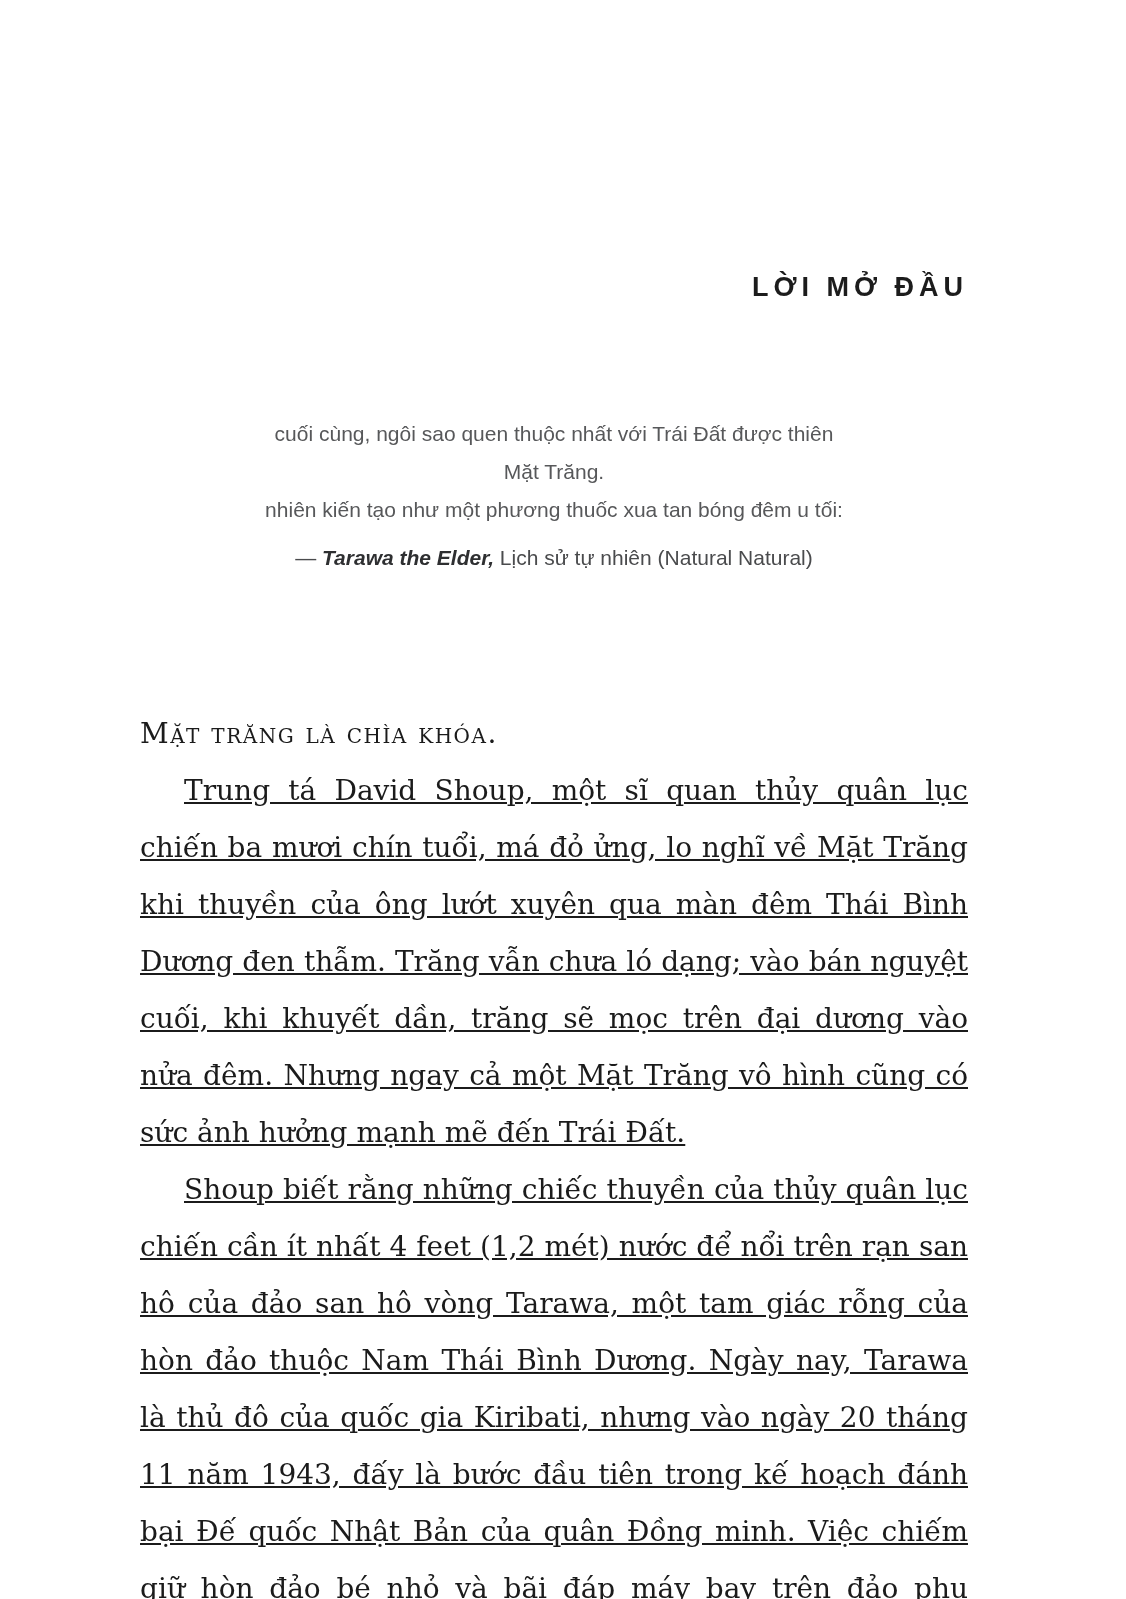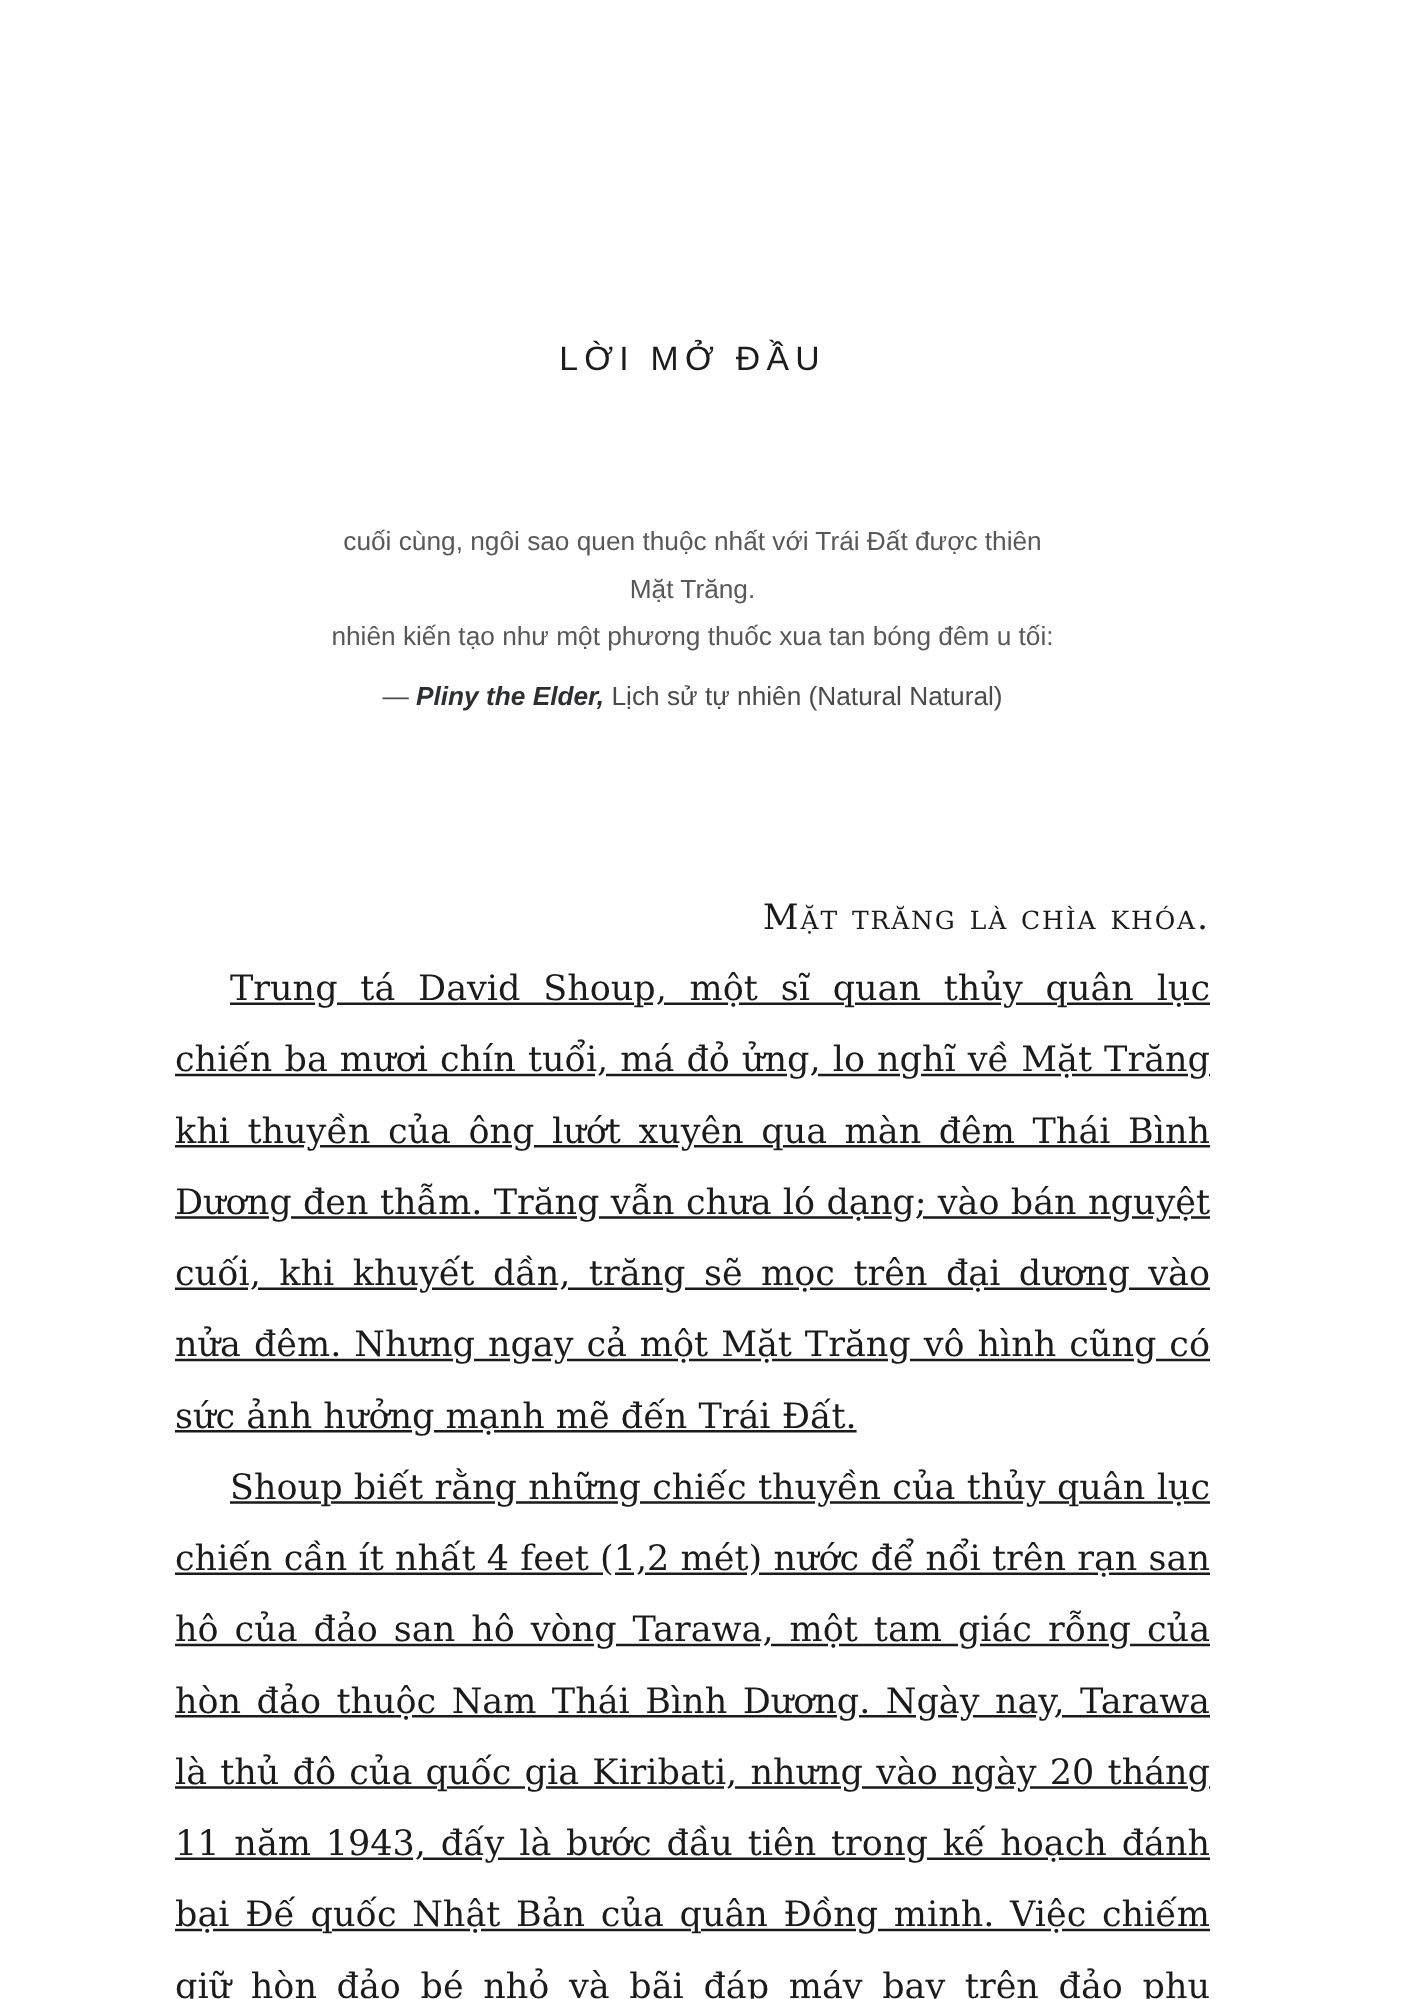--- a/index.html
+++ b/index.html
@@ -15,23 +15,23 @@
   }
   .page {
     box-sizing: border-box;
     width: 1126px;
     height: 1599px;
     padding: 272px 158px 0 140px;
     background: #ffffff;
   }
   .chapter-title {
     margin: 0;
-    text-align: center;
+    text-align: right;
     font-family: "Liberation Sans", sans-serif;
-    font-weight: 400;
+    font-weight: 700;
     font-size: 27px;
     letter-spacing: 5px;
     color: #1c1c1c;
   }
   .epigraph {
     margin-top: 112px;
     text-align: center;
     color: #57585a;
     font-family: "Liberation Sans", sans-serif;
     font-size: 21px;
@@ -57,39 +57,39 @@
     line-height: 57px;
     color: #1b1b1b;
     text-align: justify;
   }
   .body-text p {
     margin: 0;
   }
   .opening-line {
     font-variant: small-caps;
     letter-spacing: 1.5px;
-    text-align: right;
+    text-align: left;
   }
   .para {
     text-indent: 44px;
     text-decoration: underline;
   }
 </style>
 </head>
 <body>
 
 <div class="page">
 
   <h1 class="chapter-title">LỜI MỞ ĐẦU</h1>
 
   <div class="epigraph">
     <div class="epigraph-line">cuối cùng, ngôi sao quen thuộc nhất với Trái Đất được thiên</div>
     <div class="epigraph-line">Mặt Trăng.</div>
     <div class="epigraph-line">nhiên kiến tạo như một phương thuốc xua tan bóng đêm u tối:</div>
-    <div class="epigraph-attribution"><span>— </span><span class="author">Pliny the Elder,</span><span> Lịch sử tự nhiên (Natural Natural)</span></div>
+    <div class="epigraph-attribution"><span>— </span><span class="author">Tarawa the Elder,</span><span> Lịch sử tự nhiên (Natural Natural)</span></div>
   </div>
 
   <div class="body-text">
     <p class="opening-line">Mặt trăng là chìa khóa.</p>
     <p class="para">Trung tá David Shoup, một sĩ quan thủy quân lục chiến ba mươi chín tuổi, má đỏ ửng, lo nghĩ về Mặt Trăng khi thuyền của ông lướt xuyên qua màn đêm Thái Bình Dương đen thẫm. Trăng vẫn chưa ló dạng; vào bán nguyệt cuối, khi khuyết dần, trăng sẽ mọc trên đại dương vào nửa đêm. Nhưng ngay cả một Mặt Trăng vô hình cũng có sức ảnh hưởng mạnh mẽ đến Trái Đất.</p>
     <p class="para">Shoup biết rằng những chiếc thuyền của thủy quân lục chiến cần ít nhất 4 feet (1,2 mét) nước để nổi trên rạn san hô của đảo san hô vòng Tarawa, một tam giác rỗng của hòn đảo thuộc Nam Thái Bình Dương. Ngày nay, Tarawa là thủ đô của quốc gia Kiribati, nhưng vào ngày 20 tháng 11 năm 1943, đấy là bước đầu tiên trong kế hoạch đánh bại Đế quốc Nhật Bản của quân Đồng minh. Việc chiếm giữ hòn đảo bé nhỏ và bãi đáp máy bay trên đảo phụ thuộc vào thủy triều, còn thủy triều phụ thuộc vào Mặt Trăng.</p>
 
   </div>
 
 </div>

